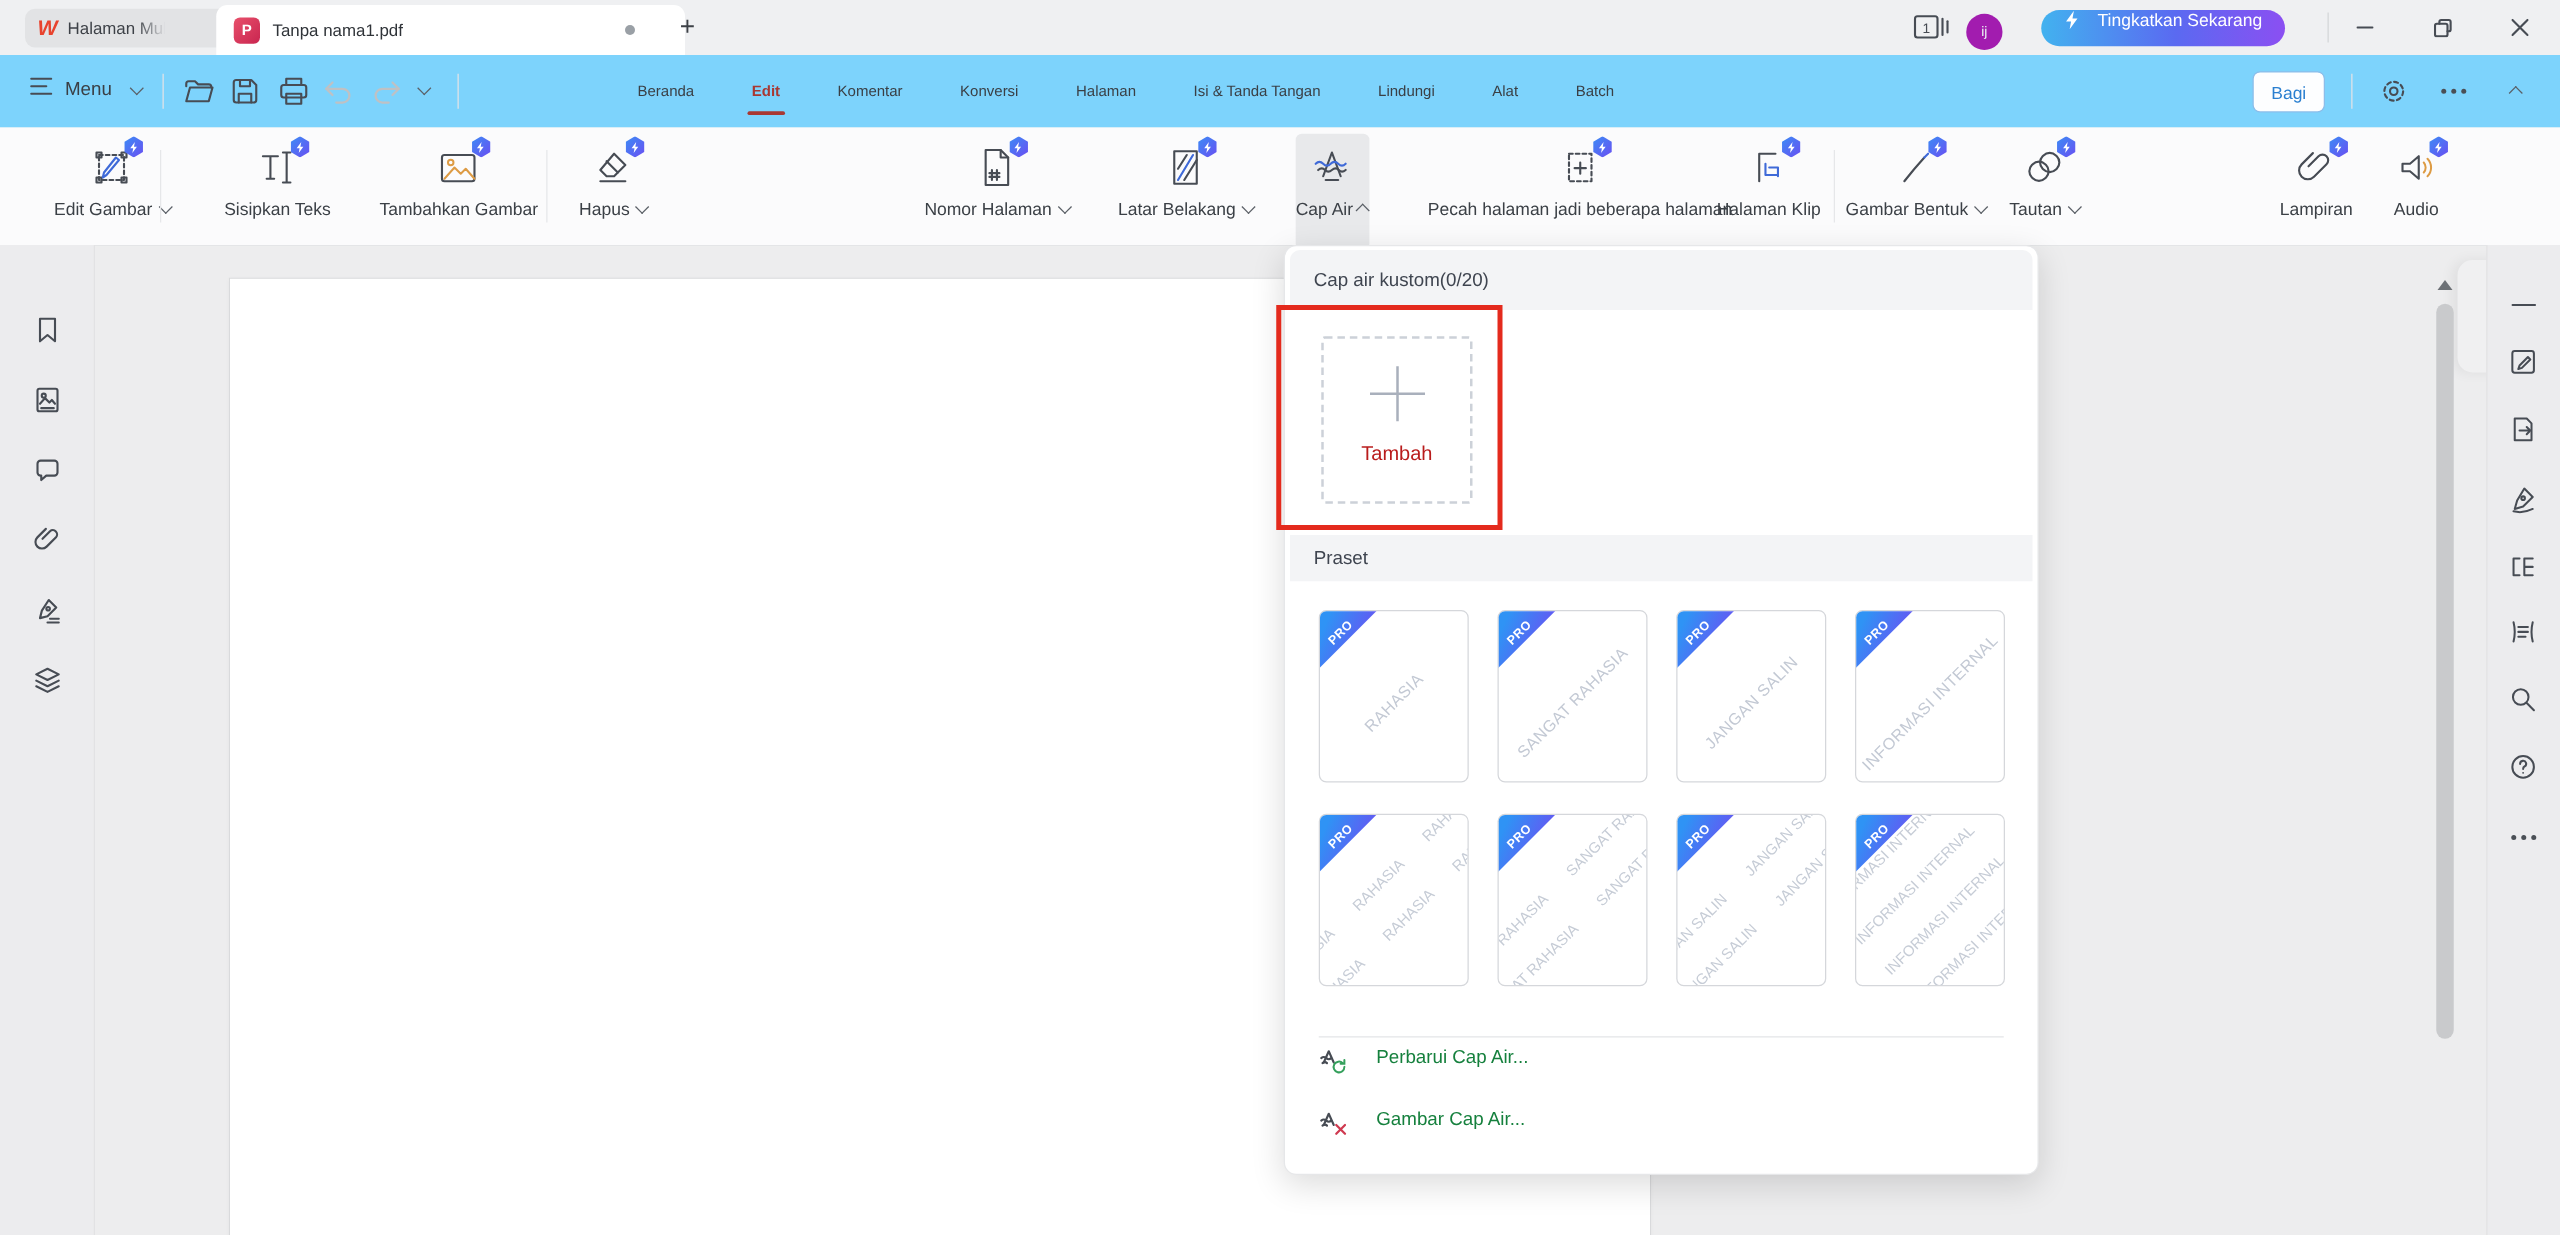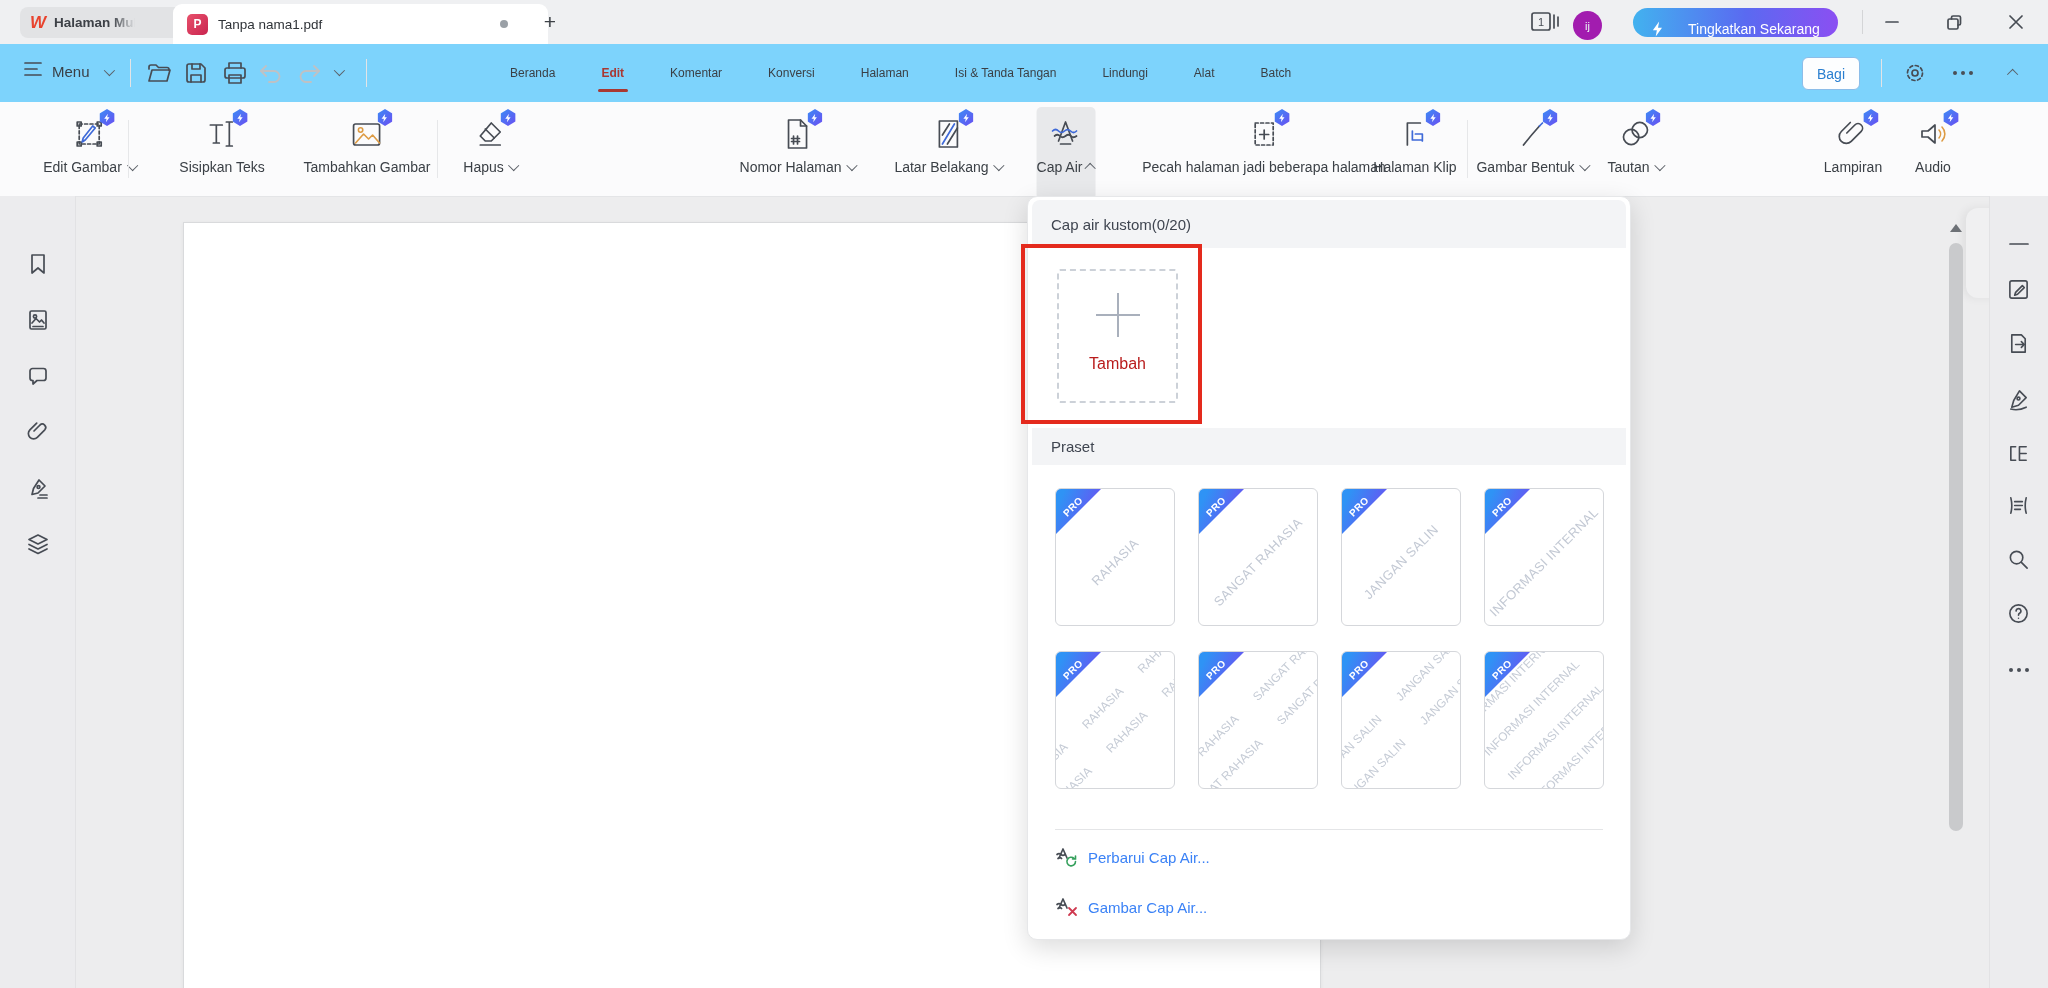--- a/index.html
+++ b/index.html
@@ -6,33 +6,33 @@
     font-family:"Liberation Sans",sans-serif;background:#ededee;}
   .abs{position:absolute}
   svg{display:block}
   
   #titlebar{left:0;top:0;width:2048px;height:44px;background:#eff0f2;}
   .hometab{left:20px;top:7px;width:143px;height:31px;background:#e2e3e5;border-radius:8px;
     display:flex;align-items:center;padding:0 10px;gap:8px;overflow:hidden;}
   .wlogo{font-weight:800;font-size:17px;color:#e8432e;font-style:italic}
   .hometab .tlabel{font-size:13.5px;color:#3d4147;white-space:nowrap;
     -webkit-mask-image:linear-gradient(90deg,#000 70%,transparent 98%);
-    mask-image:linear-gradient(90deg,#000 70%,transparent 98%);font-weight:bold;}
+    mask-image:linear-gradient(90deg,#000 70%,transparent 98%);}
   .doctab{left:173px;top:4px;width:347px;height:40px;background:#ffffff;border-radius:9px 9px 0 0;
     display:flex;align-items:center;padding:0 14px;gap:10px;}
   .pdficon{width:21px;height:21px;border-radius:5px;background:linear-gradient(135deg,#e8506b,#c92550);
     color:#fff;font-size:12px;font-weight:700;display:flex;align-items:center;justify-content:center}
   .doctab .tlabel{font-size:13.5px;color:#2f3338;flex:1}
   .dirtydot{width:8px;height:8px;border-radius:50%;background:#9aa0a6;margin-right:26px}
   .newtab{left:536px;top:8px;width:28px;height:28px;font-size:21px;color:#3d4147;
     display:flex;align-items:center;justify-content:center}
   .pagesbadge{left:1528px;top:11px;width:36px;height:22px}
   .avatar{left:1573px;top:11px;width:29px;height:29px;border-radius:50%;background:#a21caf;color:#eafaf4;
     font-size:11px;display:flex;align-items:center;justify-content:center}
-  .upgrade{left:1633px;top:8px;height:29px;padding:0 18px;border-radius:15px;display:flex;align-items:flex-end;gap:23px;
+  .upgrade{left:1633px;top:8px;height:29px;padding:0 18px;border-radius:15px;display:flex;align-items:flex-start;gap:13px;
     background:linear-gradient(90deg,#42b2ef 0%,#5a6af1 55%,#8b4ff2 100%);color:#fff;font-size:14px}
   .tbdiv{left:1862px;top:10px;width:1px;height:24px;background:#d4d5d7}
   .winbtn{top:6px;width:40px;height:32px;display:flex;align-items:center;justify-content:center}
   
   #menubar{left:0;top:44px;width:2048px;height:58px;background:#7dd3fc;}
   .mb-ic{top:17px;display:flex;align-items:center;justify-content:center}
   .menulbl{font-size:15px;color:#3a3f45}
   .vdiv{top:15px;width:1px;height:28px;background:#e3e4e6}
   .mtabs{left:508px;top:0;height:58px;display:flex;align-items:center;gap:42px}
   .mtab{font-size:12px;color:#3a3f45;position:relative;padding:6px 2px;white-space:nowrap}
@@ -92,21 +92,21 @@
     background:linear-gradient(115deg,#2f93f5 15%,#7446f2 90%);
     clip-path:polygon(0 0,100% 0,0 100%)}
   .protxt{position:absolute;left:3px;top:13px;width:30px;text-align:center;transform:rotate(-45deg);
     color:#fff;font-size:10px;font-weight:700;letter-spacing:.5px}
   .wm-single{position:absolute;left:50%;top:54%;transform:translate(-50%,-50%) rotate(-45deg);
     white-space:nowrap;color:#c3c9d4;font-size:13px;letter-spacing:.4px}
   .wm-tiled{position:absolute;left:-70%;top:-55%;width:240%;height:210%;transform:rotate(-45deg);
     display:flex;flex-wrap:wrap;align-content:center;justify-content:center;gap:20px 26px}
   .wm-tiled span{white-space:nowrap;color:#c6ccd6;font-size:12px}
   .wdivider{left:27px;top:632px;width:548px;height:1px;background:#e4e5e7}
-  .waction{left:27px;height:40px;display:flex;align-items:center;gap:9px;font-size:15px;color:#3b82f6}
+  .waction{left:27px;height:40px;display:flex;align-items:flex-start;gap:22px;font-size:15px;color:#15803d}
   
   .st{stroke:#474c54;fill:none;stroke-width:1.7;stroke-linecap:round;stroke-linejoin:round}
   .stb{stroke:#3f6ad8;fill:none;stroke-width:1.7;stroke-linecap:round;stroke-linejoin:round}
   .sto{stroke:#dd9b44;fill:none;stroke-width:1.6;stroke-linecap:round;stroke-linejoin:round}
   .stg{stroke:#bfc1c4;fill:none;stroke-width:1.8;stroke-linecap:round;stroke-linejoin:round}
 </style>
 </head>
 <body>
 
 <div id="titlebar" class="abs">

